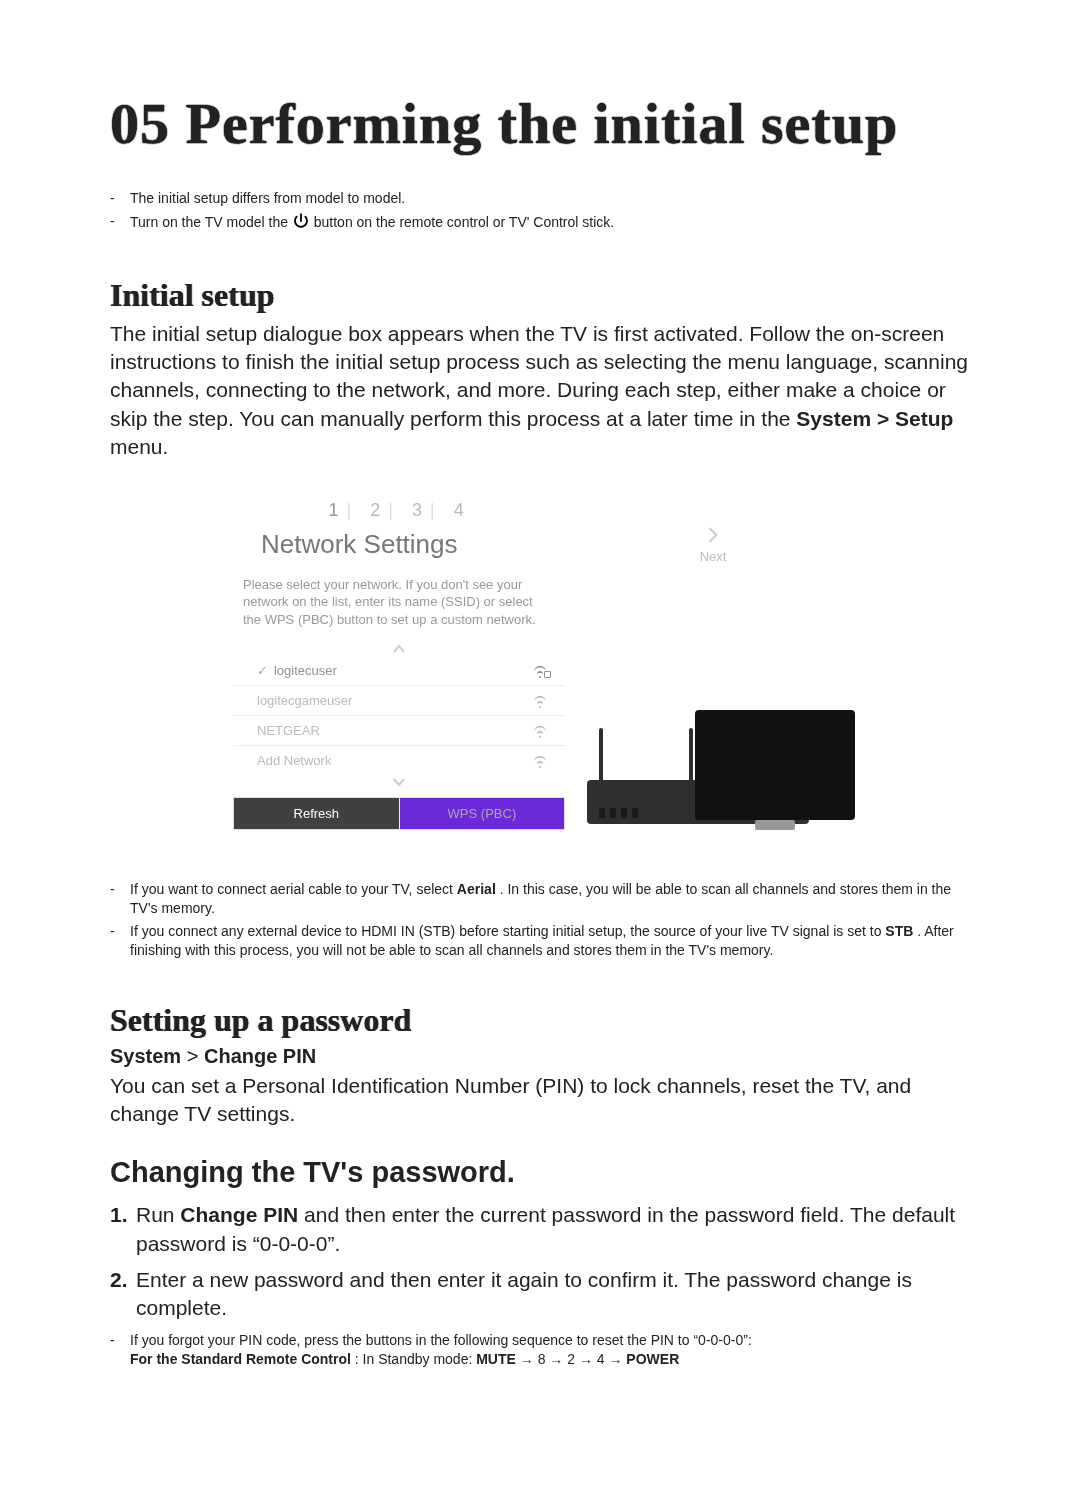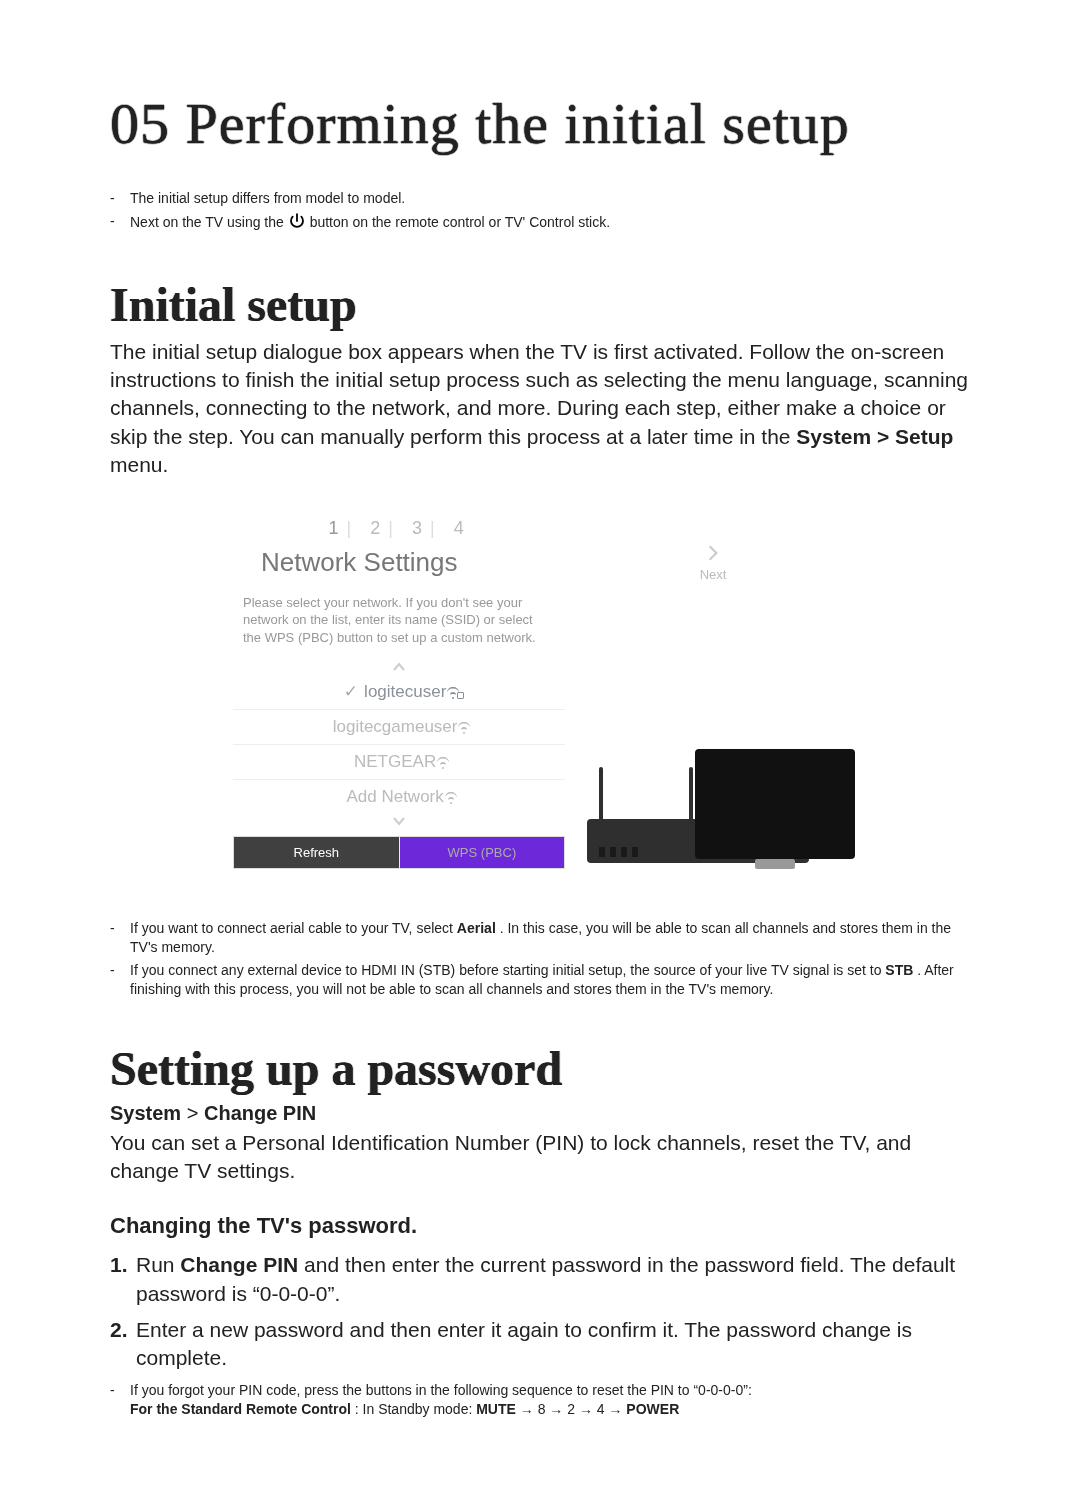--- a/index.html
+++ b/index.html
@@ -1,49 +1,49 @@
 <!DOCTYPE html>
 <html><head>
 <meta charset="utf-8">
 <style>
   html,body{margin:0;padding:0;background:#fff;color:#222;font-family:Arial,Helvetica,sans-serif}
   .page{width:1080px;min-height:1494px;margin:0 auto;box-sizing:border-box;padding:90px 110px 60px 110px;position:relative}
-  .h1{font-size:58px;font-weight:400;letter-spacing:1px;margin:0 0 30px 0;
+  .h1{font-size:58px;font-weight:700;letter-spacing:1px;margin:0 0 30px 0;
       color:#222;
       
       text-shadow:
         0 0 0 #000,
         1px 0 0 #bbb,
         -1px 0 0 #bbb,
         0 1px 0 #bbb,
         0 -1px 0 #bbb;
       font-family:Georgia,serif}
   .dash-list{margin:0 0 40px 0;padding:0;list-style:none}
   .dash-list li{position:relative;padding:2px 0 2px 20px;font-size:14px;line-height:1.35}
   .dash-list li:before{content:"-";position:absolute;left:0;top:2px}
-  .h2{font-size:48px;font-weight:700;margin:24px 0 6px 0;font-family:Georgia,serif;
+  .h2{font-size:32px;font-weight:700;margin:24px 0 6px 0;font-family:Georgia,serif;
       text-shadow:0 0 0 #000,1px 0 0 #ccc,-1px 0 0 #ccc}
   .para{font-size:21px;line-height:1.35;margin:0 0 10px 0}
   .bold{font-weight:700}
   .inline-icon{display:inline-block;vertical-align:middle}
   
   .figure{margin:18px auto 28px auto;width:650px;max-width:650px;
           border:10px solid #fff; box-shadow:none}
   .fig-inner{background:#fff;display:flex}
   .leftcol{flex:1 1 55%;padding:6px 6px 10px 18px}
   .rightcol{flex:1 1 45%;position:relative;padding:6px 16px 10px 6px;display:flex;flex-direction:column;align-items:stretch}
   .steps-row{text-align:center;font-size:18px;color:#bbb;letter-spacing:6px;margin-top:4px}
   .steps-row .cur{color:#999}
   .steps-row .sep{color:#ddd;margin:0 2px}
   .ns-title{font-size:26px;color:#777;margin:8px 0 16px 28px}
   .ns-desc{font-size:13px;color:#999;line-height:1.35;margin:0 0 14px 0;padding:0 22px 0 10px}
   .chev{height:14px;display:flex;justify-content:center;align-items:center;color:#ccc;font-size:14px}
   .netlist{list-style:none;margin:0;padding:0}
-  .net{display:flex;justify-content:center;align-items:center;
-       border-top:1px solid #eee;padding:7px 18px 7px 24px;color:#bbb;font-size:17px}
+  .net{display:flex;justify-content:space-between;align-items:center;
+       border-top:1px solid #eee;padding:7px 18px 7px 24px;color:#bbb;font-size:13px}
   .net:first-child{border-top:none}
   .net.sel{color:#8a9198}
   .net .chk{margin-right:6px;color:#aaa}
   .wifi{display:inline-block;position:relative;width:14px;height:12px}
   .wifi:before{content:"";position:absolute;left:0;top:0;width:14px;height:14px;border:2px solid currentColor;border-bottom:none;border-left:none;border-right:none;border-radius:14px 14px 0 0;transform:scale(.9);}
   .wifi:after{content:"";position:absolute;left:4px;top:6px;width:6px;height:6px;border:2px solid currentColor;border-bottom:none;border-left:none;border-right:none;border-radius:6px 6px 0 0}
   .wifi .dot{position:absolute;left:6px;top:11px;width:2px;height:2px;background:currentColor;border-radius:50%}
   .wifi.lock .lk{position:absolute;right:-4px;bottom:-1px;width:5px;height:5px;border:1px solid currentColor;border-radius:1px}
   .btnrow{display:flex;border:1px solid #ddd;margin-top:8px}
   .btnrow div{flex:1;text-align:center;font-size:13px;padding:8px 0}
@@ -59,35 +59,35 @@
     background:repeating-linear-gradient(90deg,#7aa6ff 0 4px,#2f2f2f 4px 9px)}
   .ant{position:absolute;bottom:46px;width:4px;height:56px;background:#2f2f2f;border-radius:2px}
   .ant.a1{left:22px}.ant.a2{left:112px}
   .tv{position:absolute;right:-6px;bottom:0;width:160px;height:150px}
   .tv .scr{position:absolute;right:0;bottom:10px;width:160px;height:110px;background:#111;border-radius:4px}
   .tv .stand{position:absolute;right:60px;bottom:0;width:40px;height:10px;background:#999;border-radius:2px}
   
   .numlist{margin:4px 0 0 0;padding:0;list-style:none;counter-reset:nl}
   .numlist li{counter-increment:nl;position:relative;padding:4px 0 4px 26px;font-size:21px;line-height:1.35}
   .numlist li:before{content:counter(nl)".";position:absolute;left:0;top:4px;font-weight:700}
-  .h3{font-size:22px;font-weight:700;margin:28px 0 8px 0}
+  .h3{font-size:29px;font-weight:700;margin:28px 0 8px 0}
   .crumb{font-weight:700;font-size:20px;margin:6px 0 4px 0}
   .crumb .ra{font-weight:400}
 </style>
 </head>
 <body>
 
 <div class="page">
 
   <h1 class="h1">05 Performing the initial setup</h1>
 
   <ul class="dash-list">
     <li>The initial setup differs from model to model.</li>
     <li>
-      <span>Next on the TV using the </span>
+      <span>Turn on the TV model the </span>
       <span class="inline-icon">
         <svg width="18" height="18" viewBox="0 0 24 24" fill="none" stroke="#000" stroke-width="2.4" stroke-linecap="round">
           <path d="M12 3v9"></path>
             <path d="M6.2 6.2a8 8 0 1 0 11.6 0"></path>
         </svg>
       </span>
       <span> button on the remote control or TV' Control stick.</span>
     </li>
   </ul>
 

